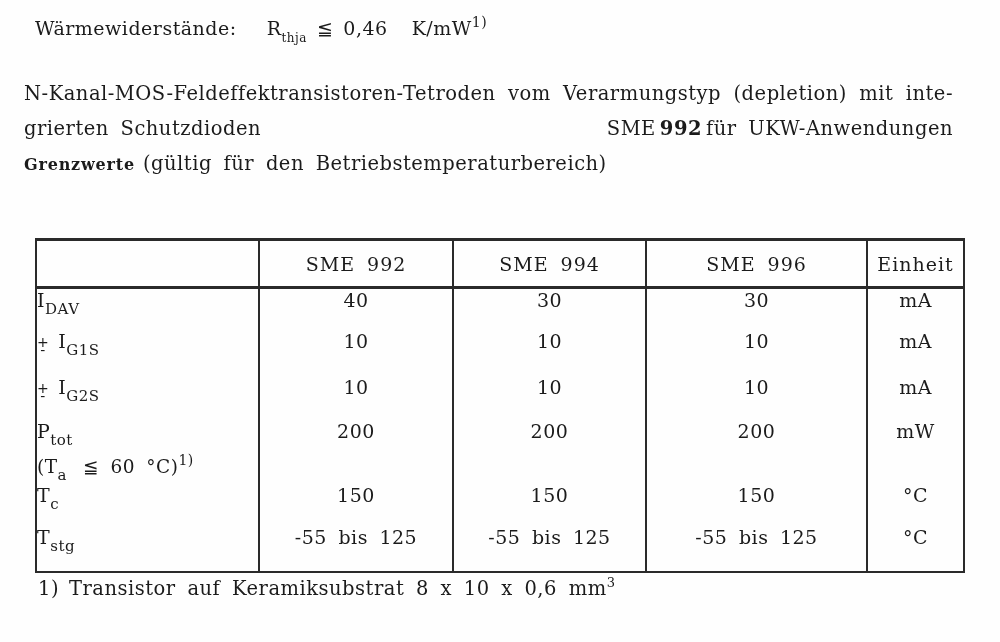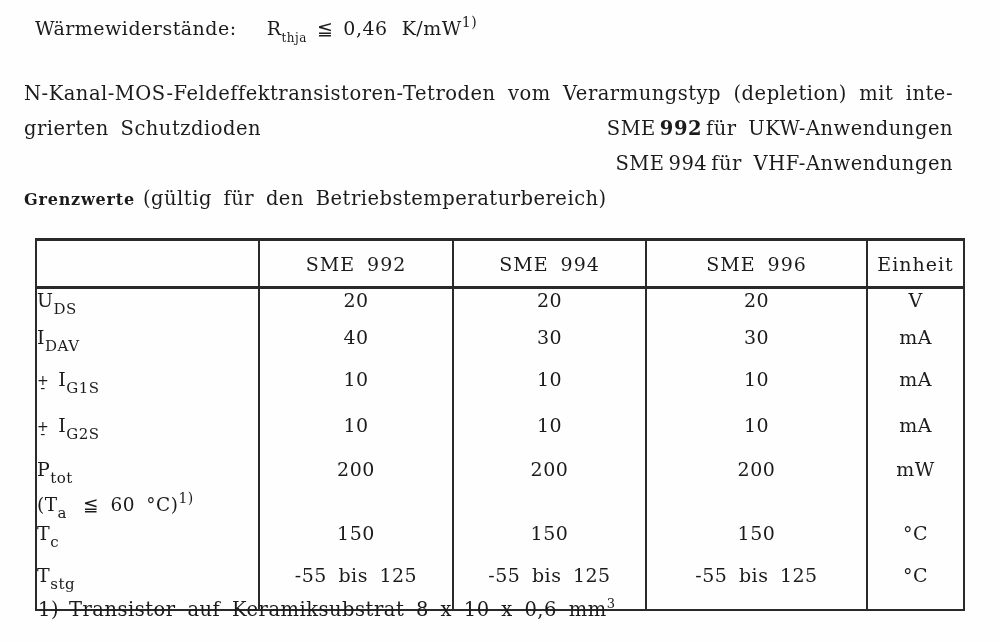--- a/index.html
+++ b/index.html
@@ -12,21 +12,21 @@
     letter-spacing:0.5px;
     word-spacing:5px;
   }
   .page{position:absolute;inset:0;background:#fefefe;overflow:hidden;}
 
   
   .thermal{position:absolute;left:35px;top:14px;font-size:19px;white-space:nowrap;}
   .thermal .formula{margin-left:30px;}
   .thermal sub{font-size:12px;vertical-align:-7px;letter-spacing:0.5px;}
   .thermal .rel{margin:0 10px;font-family:"DejaVu Sans",sans-serif;}
-  .thermal .val{margin-right:14px;}
+  .thermal .val{margin-right:24px;}
   .thermal sup{font-size:14px;vertical-align:8px;}
 
   
   .description{position:absolute;left:24px;top:76px;width:929px;font-size:19.5px;line-height:35px;}
   .line1{text-align:justify;text-align-last:justify;white-space:nowrap;}
   .rowflex{display:flex;justify-content:space-between;align-items:baseline;}
   .appline{text-align:right;white-space:nowrap;}
   .appline .model{margin:0 4px;text-align:center;}
   .appline.first .model{font-weight:bold;}
   .rowC{text-align:right;}
@@ -61,41 +61,38 @@
     display:inline-flex;flex-direction:column;align-items:center;
     font-size:14px;line-height:8px;margin-right:9px;
     transform:translateY(-1px);
     font-family:"DejaVu Sans",sans-serif;
   }
   .cond{display:block;font-size:18.5px;margin-top:3px;white-space:nowrap;}
   .cond .rest{margin-left:16px;}
   .cond sup{font-size:14px;vertical-align:8px;}
 
   
-  .footnote{position:absolute;left:38px;top:596px;font-size:19.5px;white-space:nowrap;}
+  .footnote{position:absolute;left:38px;top:575px;font-size:19.5px;white-space:nowrap;}
   .footnote .ref{margin-right:10px;}
   .footnote sup{font-size:13px;vertical-align:8px;}
 </style>
 </head>
 <body>
 
 <div class="page">
 
   <div class="thermal">
     <span>Wärmewiderstände:</span><span class="formula"><span>R</span><sub>thja</sub><span class="rel">≦</span><span class="val">0,46</span><span>K/mW</span><sup>1)</sup></span>
   </div>
 
   <div class="description">
     <div class="line1">N-Kanal-MOS-Feldeffektransistoren-Tetroden vom Verarmungstyp (depletion) mit inte-</div>
     <div class="rowflex">
       <span>grierten Schutzdioden</span>
       <span class="appline first"><span>SME</span><span class="model">992</span><span>für UKW-Anwendungen</span></span>
-    </div>
-    <div class="rowC">
-      <span class="appline"><span>SME</span><span class="model">994</span><span>für VHF-Anwendungen</span></span>
     </div>
     <div class="rowflex">
       <span><span class="section-title">Grenzwerte</span><span class="section-subtitle">(gültig für den Betriebstemperaturbereich)</span></span>
     </div>
   </div>
 
   <table class="limits">
     <colgroup>
       <col style="width:223px">
         <col style="width:194px">
@@ -106,27 +103,20 @@
     <thead>
       <tr>
         <th></th>
         <th>SME 992</th>
         <th>SME 994</th>
         <th>SME 996</th>
         <th>Einheit</th>
       </tr>
     </thead>
     <tbody>
-      <tr class="r1">
-        <td class="lbl"><span>U</span><sub>DS</sub></td>
-        <td class="val">20</td>
-        <td class="val">20</td>
-        <td class="val">20</td>
-        <td class="unit">V</td>
-      </tr>
       <tr class="r2">
         <td class="lbl"><span>I</span><sub>DAV</sub></td>
         <td class="val">40</td>
         <td class="val">30</td>
         <td class="val">30</td>
         <td class="unit">mA</td>
       </tr>
       <tr class="r3">
         <td class="lbl"><span class="pm">
               <span>+</span>

